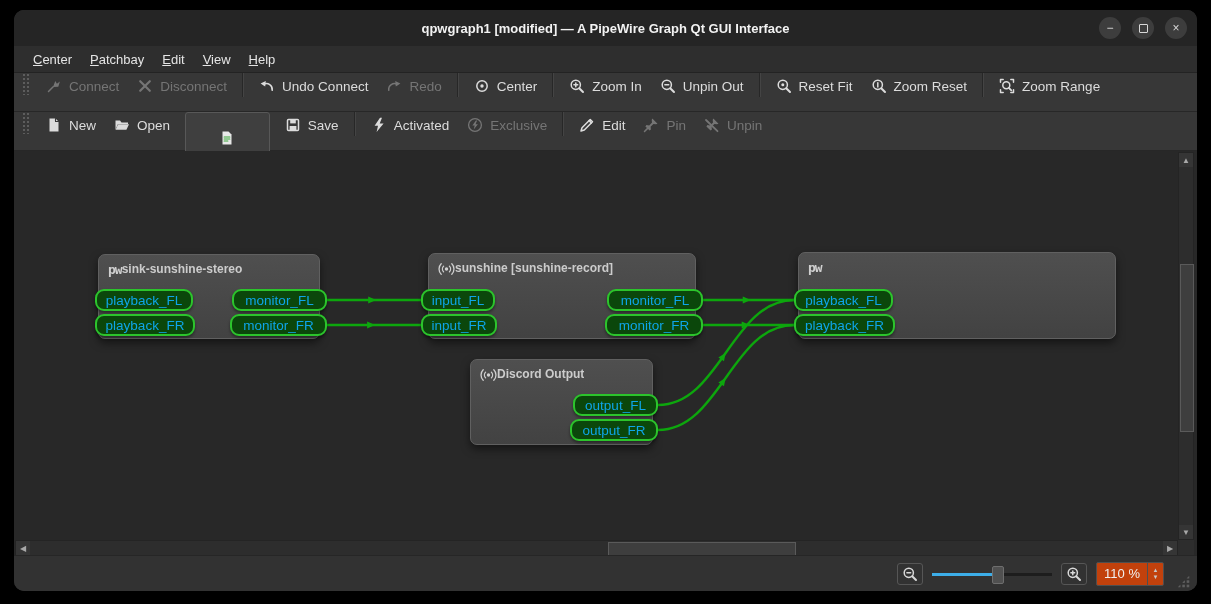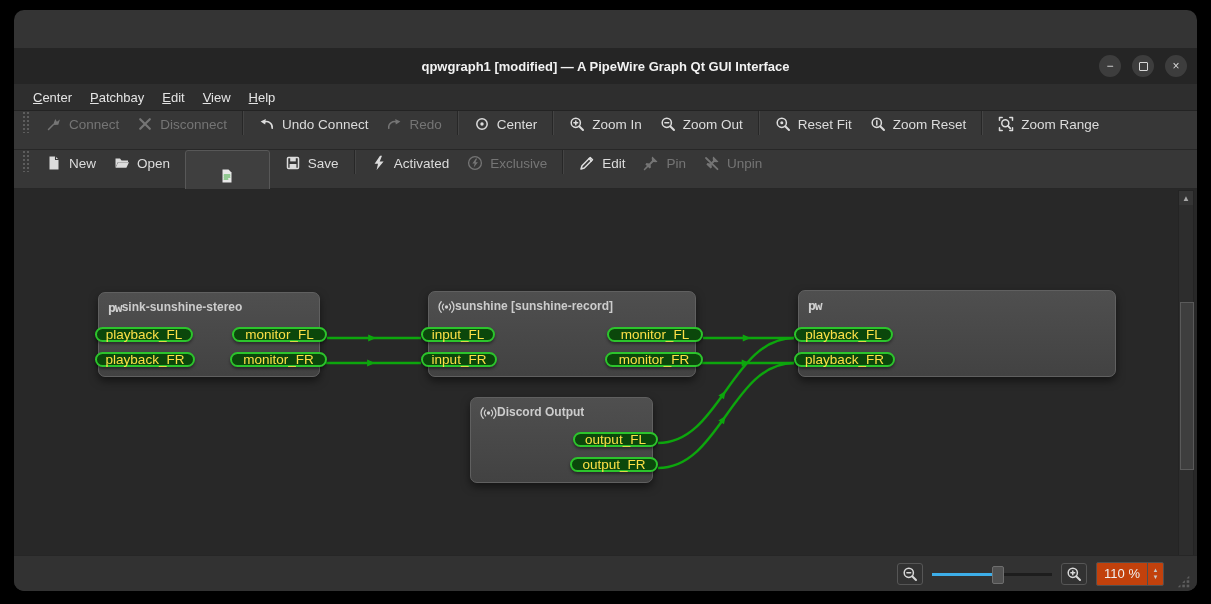--- a/index.html
+++ b/index.html
@@ -1,20 +1,20 @@
 <!DOCTYPE html>
 <html><head>
 <meta charset="utf-8">
 <style>
   html,body{margin:0;padding:0;background:#000;width:1211px;height:604px;overflow:hidden;
     font-family:"Liberation Sans",sans-serif;-webkit-font-smoothing:antialiased;}
   .window{position:absolute;left:14px;top:10px;width:1183px;height:581px;border-radius:10px;
     overflow:hidden;background:#343434;display:flex;flex-direction:column;}
   
-  .titlebar{height:36px;background:#252525;display:flex;align-items:center;justify-content:center;position:relative;flex:none;margin-top:38px;}
+  .titlebar{height:36px;background:#252525;display:flex;align-items:center;justify-content:center;position:relative;flex:none;}
   .title{font-size:13px;font-weight:bold;color:#f2f2f2;}
   .winbtns{position:absolute;right:10px;top:7px;display:flex;gap:11px;}
   .winbtn{width:22px;height:22px;border-radius:50%;background:#3d3d3d;color:#d8d8d8;
     display:flex;align-items:center;justify-content:center;font-size:12px;line-height:1;cursor:default;}
   .maxglyph{width:7px;height:7px;border:1.3px solid #d8d8d8;border-radius:1px;display:block;}
   
   .menubar{height:26px;background:#2e2e2e;display:flex;align-items:center;padding-left:10px;flex:none;border-bottom:1px solid #232323;}
   .menu-item{font-size:13px;color:#e4e4e4;padding:3px 9px;display:inline-block;}
   .menu-item::first-letter{text-decoration:underline;}
   
@@ -31,22 +31,22 @@
   .combo .arrow{font-size:9px;color:#b5b5b5;margin-left:4px;}
   
   .canvas{flex:1;position:relative;background:#282828;overflow:hidden;}
   #wires{position:absolute;left:0;top:0;pointer-events:none;}
   .node{position:absolute;border-radius:7px;background:linear-gradient(#4f4f4f,#424242);
     border:1px solid #606060;box-shadow:0 4px 8px rgba(0,0,0,.5);box-sizing:border-box;}
   .node-header{display:flex;align-items:flex-start;gap:0;padding:7px 9px;}
   .node-icon{color:#d0d0d0;display:flex;}
   .node-icon.pw{font-family:"DejaVu Sans Mono",monospace;font-weight:bold;font-size:13px;letter-spacing:-1px;}
   .node-title{font-weight:bold;font-size:12px;color:#cccccc;white-space:nowrap;overflow:hidden;}
-  .port{position:absolute;height:15px;border:2px solid #2cc42c;border-radius:9px;background:#0b470b;
-    color:#fde047;font-size:13.5px;display:flex;align-items:center;justify-content:center;
+  .port{position:absolute;height:22px;border:2px solid #2cc42c;border-radius:9px;background:#0b470b;
+    color:#0ea5e9;font-size:13.5px;display:flex;align-items:center;justify-content:center;
     box-sizing:border-box;white-space:nowrap;box-shadow:0 2px 3px rgba(0,0,0,.4);}
   
   .vsb{position:absolute;left:1164px;top:1px;width:16px;height:388px;background:#2d2d2d;border:1px solid #242424;box-sizing:border-box;}
   .hsb{position:absolute;left:1px;top:389px;width:1163px;height:16px;background:#2d2d2d;border:1px solid #242424;box-sizing:border-box;}
   .sb-arrow{position:absolute;width:14px;height:14px;display:flex;align-items:center;justify-content:center;
     font-size:8px;color:#a8a8a8;background:#353535;}
   .vsb .up{top:0;left:0;} .vsb .down{bottom:0;left:0;}
   .hsb .left{left:0;top:0;} .hsb .right{right:0;top:0;}
   .vthumb{position:absolute;left:1px;top:111px;width:12px;height:166px;background:#3e3e3e;border:1px solid #5a5a5a;}
   .hthumb{position:absolute;left:592px;top:1px;width:186px;height:12px;background:#3e3e3e;border:1px solid #5a5a5a;}
@@ -158,21 +158,21 @@
         <span>Zoom In</span>
       </div>
     <div class="tbtn">
         <span class="icon">
           <svg width="16" height="16" viewBox="0 0 16 16" fill="none" stroke="currentColor" stroke-width="1.5" stroke-linecap="round" stroke-linejoin="round">
             <circle cx="6.8" cy="6.8" r="4.6"></circle>
             <path d="M10.2 10.2 L14 14" stroke-width="2"></path>
             <path d="M4.9 6.8 H8.7"></path>
           </svg>
         </span>
-        <span>Zoom Out</span>
+        <span>Unpin Out</span>
       </div>
     <div class="sep"></div>
     <div class="tbtn">
         <span class="icon">
           <svg width="16" height="16" viewBox="0 0 16 16" fill="none" stroke="currentColor" stroke-width="1.5" stroke-linecap="round" stroke-linejoin="round">
             <circle cx="6.8" cy="6.8" r="4.6"></circle>
             <path d="M10.2 10.2 L14 14" stroke-width="2"></path>
             <circle cx="6.8" cy="6.8" r="1.5" fill="currentColor" stroke="none"></circle>
           </svg>
         </span>

